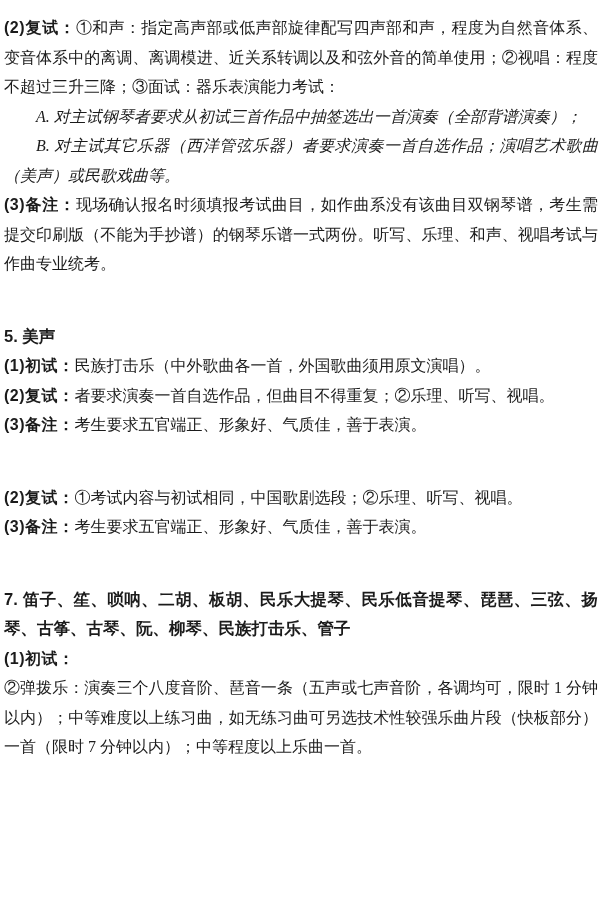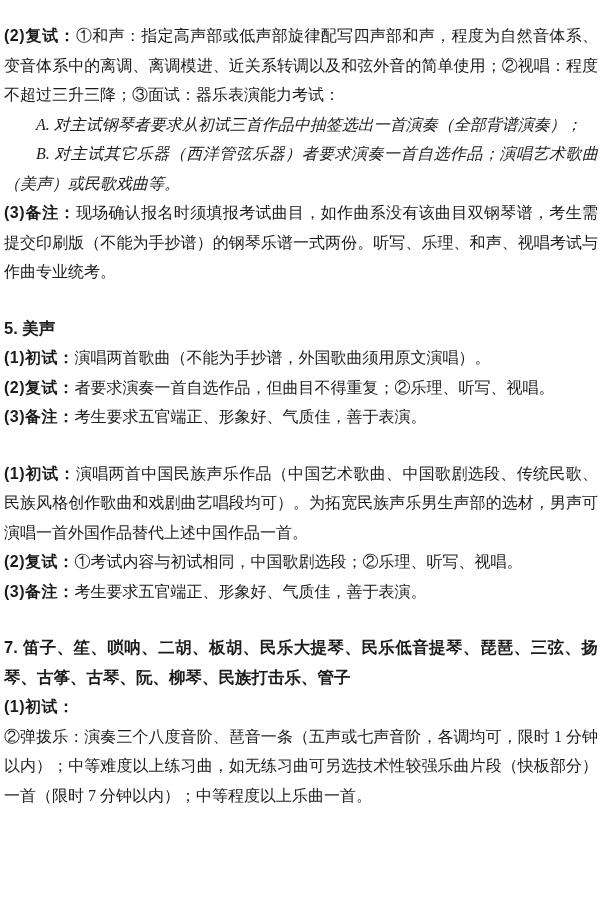--- a/index.html
+++ b/index.html
@@ -8,22 +8,22 @@
     width: 602px;
     height: 916px;
     overflow: hidden;
     color: #1b1b1b;
     font-family: "Liberation Serif", serif;
     font-size: 16px;
     line-height: 29.5px;
     padding: 5px 4px 0 4px;
     text-align: justify;
   }
-  section { margin-top: 27px; }
-  section.first { margin-top: 16px; }
+  section { margin-top: 43px; }
+  section.first { margin-top: 8px; }
   .para {
     text-align: justify;
     text-justify: inter-ideograph;
     word-break: break-all;
   }
   .para.indent { text-indent: 2em; font-style: italic; }
   .lbl {
     font-weight: 700;
     font-family: "Liberation Sans", sans-serif;
     letter-spacing: 0.5px;
@@ -43,27 +43,26 @@
 
   <section class="first">
     <p class="para"><span class="lbl">(2)复试：</span><span>①和声：指定高声部或低声部旋律配写四声部和声，程度为自然音体系、变音体系中的离调、离调模进、近关系转调以及和弦外音的简单使用；②视唱：程度不超过三升三降；③面试：器乐表演能力考试：</span></p>
     <p class="para indent">A. 对主试钢琴者要求从初试三首作品中抽签选出一首演奏（全部背谱演奏）；</p>
     <p class="para indent">B. 对主试其它乐器（西洋管弦乐器）者要求演奏一首自选作品；演唱艺术歌曲（美声）或民歌戏曲等。</p>
     <p class="para"><span class="lbl">(3)备注：</span><span>现场确认报名时须填报考试曲目，如作曲系没有该曲目双钢琴谱，考生需提交印刷版（不能为手抄谱）的钢琴乐谱一式两份。听写、乐理、和声、视唱考试与作曲专业统考。</span></p>
   </section>
 
   <section>
     <h2 class="heading">5. 美声</h2>
-    <p class="para"><span class="lbl">(1)初试：</span><span>演唱两首歌曲（不能为手抄谱，外国歌曲须用原文演唱）。</span></p>
+    <p class="para"><span class="lbl">(1)初试：</span><span>民族打击乐（中外歌曲各一首，外国歌曲须用原文演唱）。</span></p>
     <p class="para"><span class="lbl">(2)复试：</span><span>者要求演奏一首自选作品，但曲目不得重复；②乐理、听写、视唱。</span></p>
     <p class="para"><span class="lbl">(3)备注：</span><span>考生要求五官端正、形象好、气质佳，善于表演。</span></p>
   </section>
 
   <section>
-    <p class="para"><span class="lbl">(1)初试：</span><span>演唱两首中国民族声乐作品（中国艺术歌曲、中国歌剧选段、传统民歌、民族风格创作歌曲和戏剧曲艺唱段均可）。为拓宽民族声乐男生声部的选材，男声可演唱一首外国作品替代上述中国作品一首。</span></p>
     <p class="para"><span class="lbl">(2)复试：</span><span>①考试内容与初试相同，中国歌剧选段；②乐理、听写、视唱。</span></p>
     <p class="para"><span class="lbl">(3)备注：</span><span>考生要求五官端正、形象好、气质佳，善于表演。</span></p>
   </section>
 
   <section>
     <h2 class="heading">7. 笛子、笙、唢呐、二胡、板胡、民乐大提琴、民乐低音提琴、琵琶、三弦、扬琴、古筝、古琴、阮、柳琴、民族打击乐、管子</h2>
     <p class="para"><span class="lbl">(1)初试：</span></p>
     <p class="para">②弹拨乐：演奏三个八度音阶、琶音一条（五声或七声音阶，各调均可，限时 1 分钟以内）；中等难度以上练习曲，如无练习曲可另选技术性较强乐曲片段（快板部分）一首（限时 7 分钟以内）；中等程度以上乐曲一首。</p>
   </section>
 

